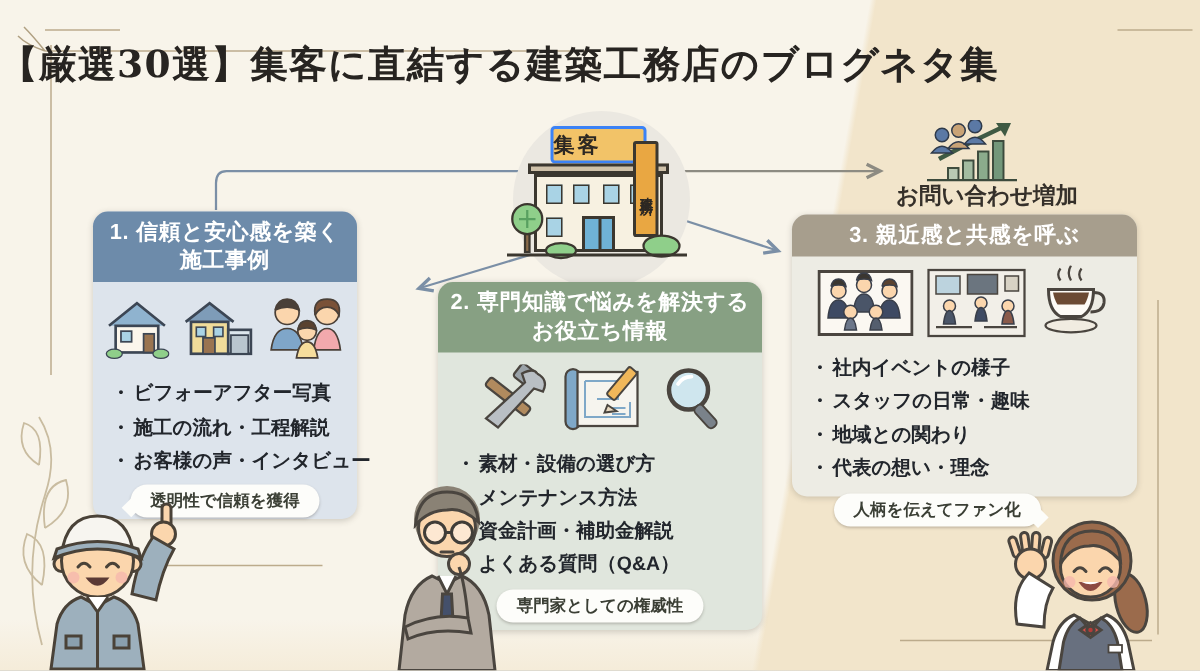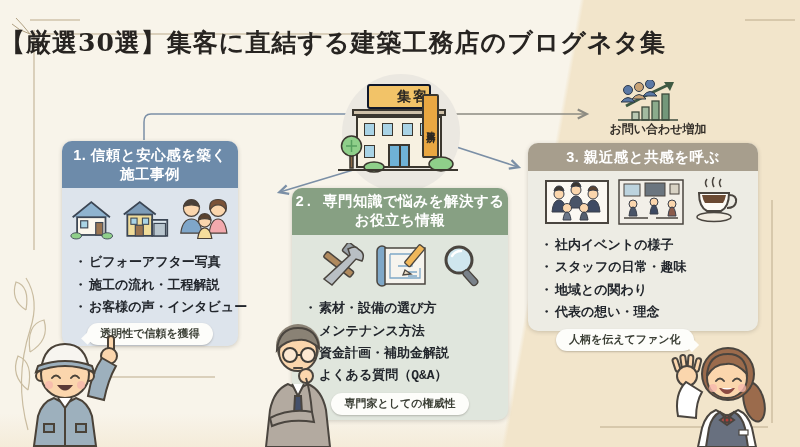--- a/index.html
+++ b/index.html
@@ -15,55 +15,55 @@
 
   .title { position:absolute; left:0; top:26px; width:100%; text-align:left;
     font-family:"DejaVu Serif","Liberation Serif",serif; font-weight:bold;
     font-size:25px; letter-spacing:1px; color:#272421; }
 
   
   .bldg-circle { position:absolute; left:342px; top:74px; width:118px; height:118px;
     border-radius:50%; background:#ebe8e1; }
   .building { position:absolute; left:350px; top:84px; width:100px; height:88px; }
   .bldg-sign { position:absolute; left:17px; top:0; width:64px; height:25px; background:#f2c368;
-    border:2px solid #0f172a; border-radius:3px; text-align:right; font-weight:bold;
+    border:2px solid #3b82f6; border-radius:3px; text-align:left; font-weight:bold;
     font-size:14px; line-height:21px; color:#2c2823; letter-spacing:2px; }
   .bldg-roof { position:absolute; left:2px; top:25px; width:94px; height:7px; background:#cfc1a9; border:2px solid #3b372f; }
   .bldg-body { position:absolute; left:6px; top:32px; width:86px; height:52px; background:#f7f1e1; border:2px solid #3b372f; }
   .w { position:absolute; width:11px; height:13px; background:#a9d3e5; border:1.5px solid #3b372f; }
   .door { position:absolute; left:30px; bottom:0; width:22px; height:22px; background:#6fb2d6; border:2px solid #3b372f; border-bottom:none; }
   .door::after { content:""; position:absolute; left:50%; top:0; width:1.5px; height:100%; background:#3b372f; }
   .side-sign { position:absolute; left:422px; top:94px; width:17px; height:64px; background:#e9a742;
     border:2px solid #3b372f; border-radius:2px; writing-mode:vertical-rl; text-orientation:upright;
     font-size:9px; font-weight:bold; color:#2c2823; text-align:center; line-height:13px; letter-spacing:1px; }
 
   
   .result-label { position:absolute; left:594px; top:121px; width:128px; text-align:center;
-    font-size:12px; font-weight:bold; color:#35302a; }
+    font-size:15px; font-weight:bold; color:#35302a; }
 
   
   .card { position:absolute; border-radius:10px; box-shadow:0 1px 4px rgba(60,55,45,.22); }
   .card-header { border-radius:10px 10px 0 0; color:#fff; text-align:center; font-weight:bold; padding:5px 2px 4px; }
   .card-header div { font-size:14.5px; line-height:1.32; letter-spacing:.5px; }
   .card-body { border-radius:0 0 10px 10px; padding:3px 8px 9px; }
   .icon-row { display:flex; justify-content:center; align-items:center; gap:9px; height:56px; }
   ul.bullets { list-style:none; margin:4px 0 5px; padding-left:4px; }
   ul.bullets li { font-size:13px; font-weight:bold; color:#22262c; line-height:1.72; white-space:nowrap; }
   ul.bullets .bdot { margin-right:2px; }
   .badge { position:relative; display:block; width:max-content; margin:3px auto 0; background:#fdfdfa;
     border-radius:14px; padding:3px 13px 4px; font-size:11px; font-weight:bold; color:#3b3f35;
     box-shadow:0 1px 2px rgba(60,55,45,.28); }
   .badge.tail-left::after { content:""; position:absolute; left:-4px; bottom:2px; width:9px; height:9px;
     background:#fdfdfa; transform:rotate(45deg); }
   .badge.tail-right::after { content:""; position:absolute; right:-3px; bottom:1px; width:10px; height:10px;
     background:#fdfdfa; transform:rotate(45deg); }
 
   #card1 { left:62px; top:141px; width:176px; height:205px; background:#dde4ec; }
   #card1 .card-header { background:#6d8baa; }
-  #card2 { left:292px; top:188px; width:216px; height:232px; background:#e0e6dd;font-family:Liberation Mono, monospace; }
+  #card2 { left:292px; top:188px; width:216px; height:232px; background:#e0e6dd; }
   #card2 .card-header { background:#87a083; }
   #card3 { left:528px; top:143px; width:230px; height:188px; background:#edece4; }
   #card3 .card-header { background:#a79e8d; }
   #card3 .badge { margin-left:20px; }
 
   .char { position:absolute; }
 </style>
 </head>
 <body>
 

